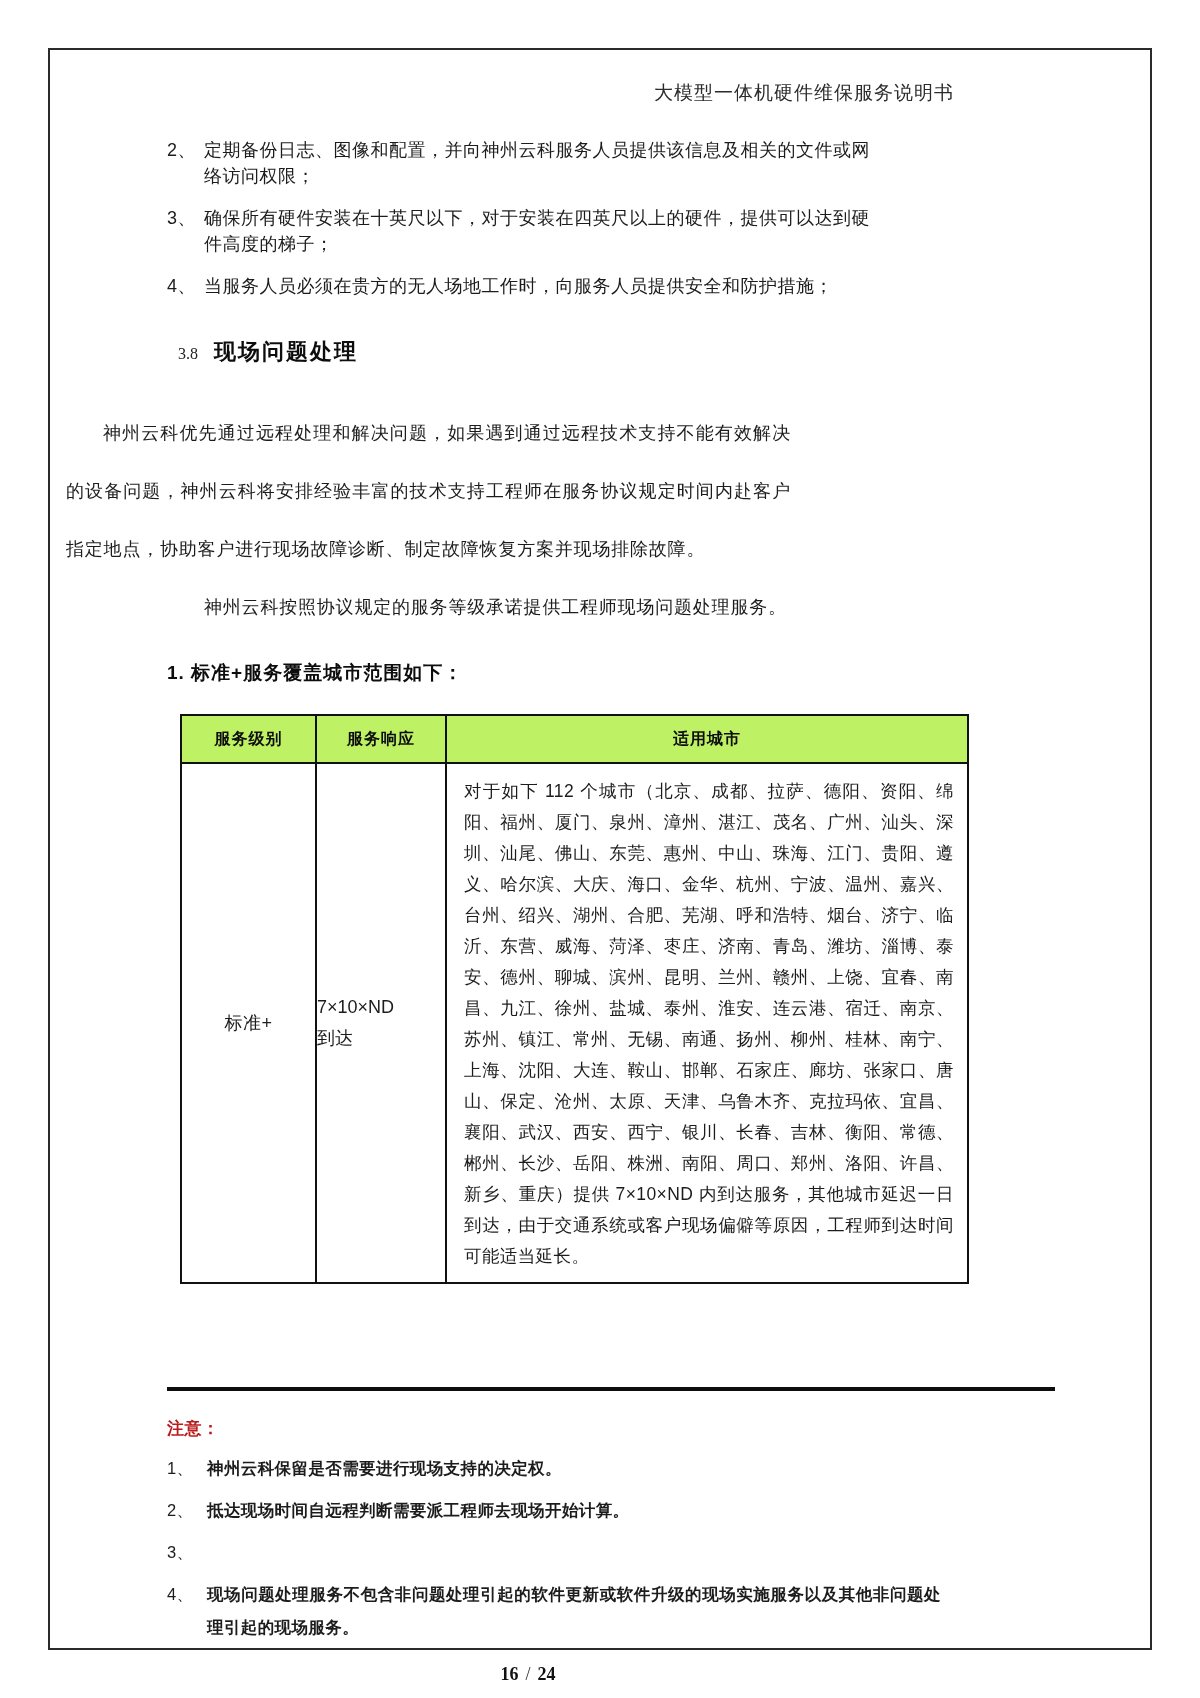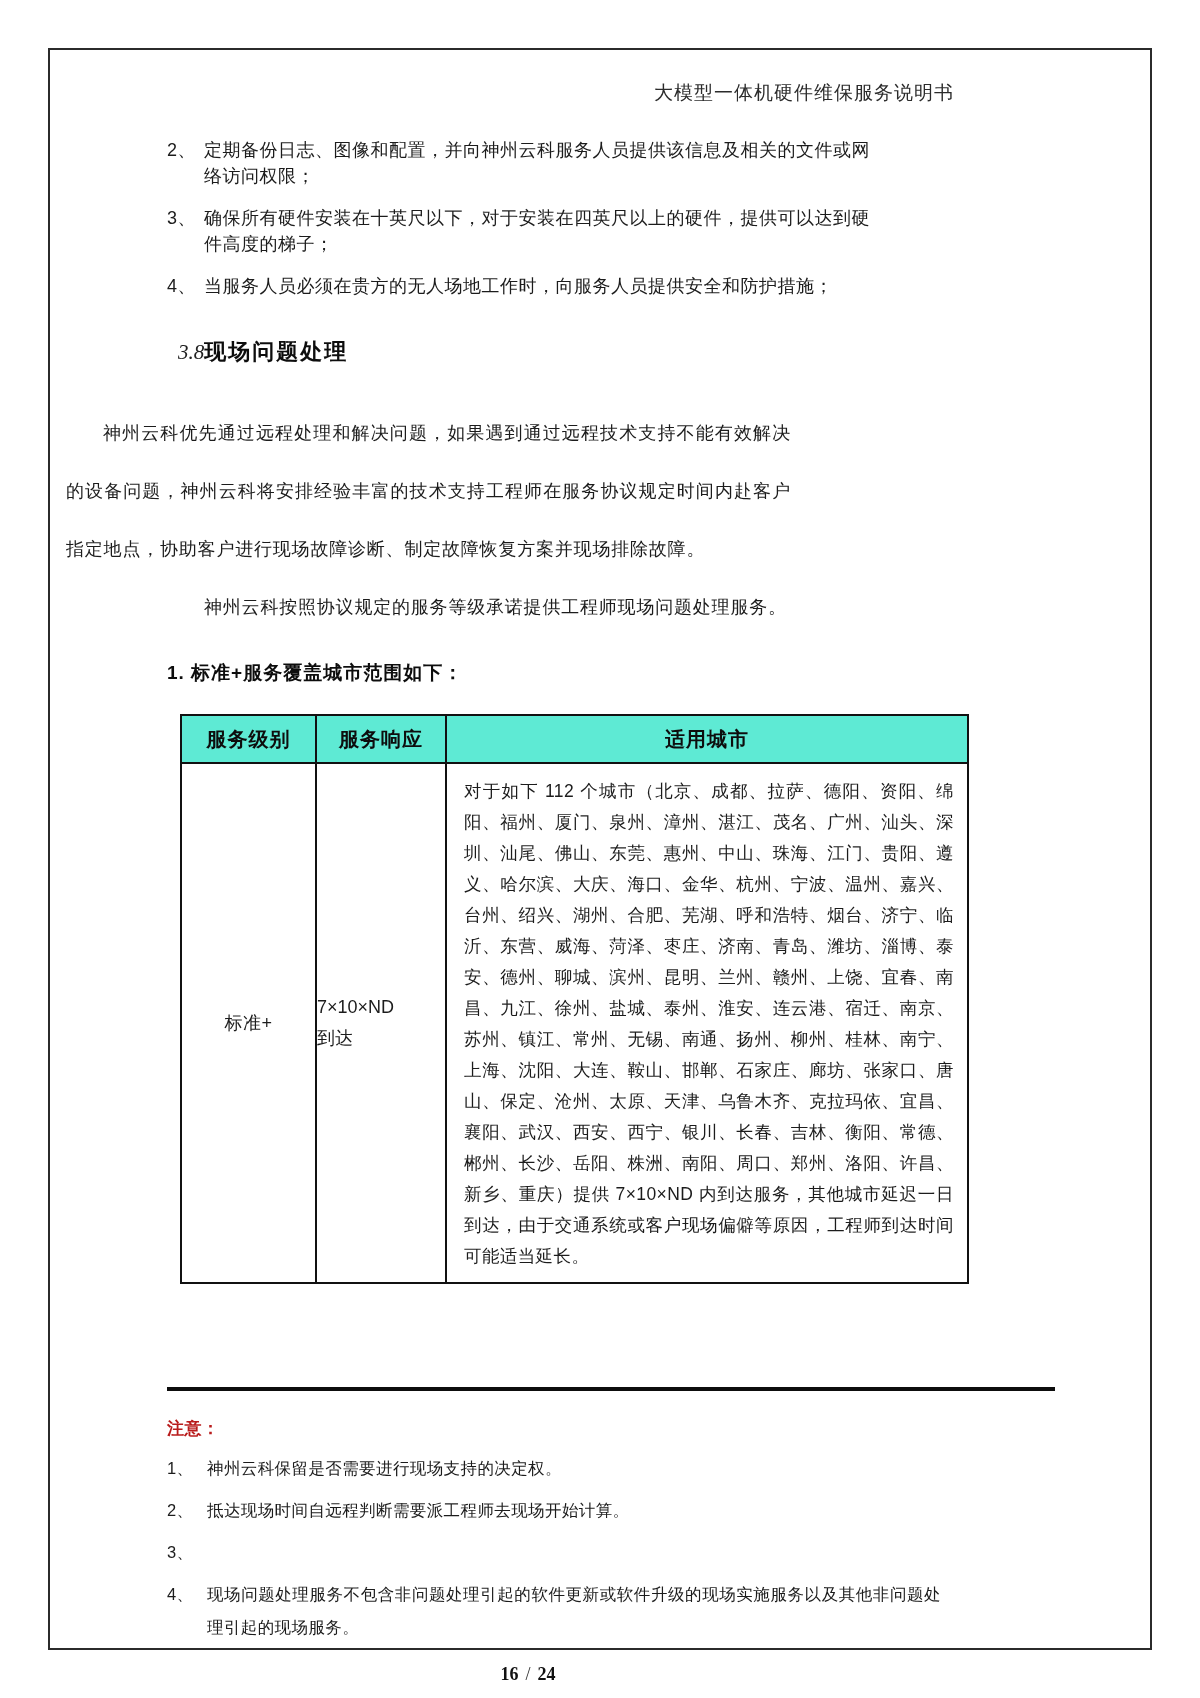--- a/index.html
+++ b/index.html
@@ -20,56 +20,56 @@
     font-family:"Liberation Serif", serif; font-size:19px; color:#2b2b2b;
     letter-spacing:1px;
   }
 
   .intro-list { margin:31px 0 0 117px; }
   .intro-item { display:flex; font-size:18px; line-height:26px; margin-bottom:16px; letter-spacing:0.5px; }
   .intro-num { width:37px; flex:none; }
   .intro-text { flex:1; margin-right:120px; }
 
   .section-heading { margin:38px 0 0 128px; display:flex; align-items:baseline; }
-  .section-num { font-family:"Liberation Serif", serif; font-size:21px; color:#222;font-style:italic; }
-  .section-title { font-size:22px; font-weight:bold; letter-spacing:2px; color:#0d0d0d; }
+  .section-num { font-family:"Liberation Serif", serif; font-size:16px; color:#222; }
+  .section-title { font-size:22px; font-weight:bold; margin-left:16px; letter-spacing:2px; color:#0d0d0d; }
 
   .para {
     margin:0 215px 0 117px; font-size:18px; line-height:58px;
     text-align:justify; text-indent:37px; letter-spacing:0.8px;
   }
   .para.first { margin-top:37px;margin-left:16px; }
 
   .list-heading { margin:24px 0 0 117px; font-size:19px; font-weight:bold; letter-spacing:1px; color:#0d0d0d; }
 
   .svc-table {
     margin:28px 0 0 130px; border-collapse:collapse; table-layout:fixed; width:789px;
   }
   .svc-table th, .svc-table td { border:2px solid #111; }
   .svc-table th {
-    background:#5eead4; height:48px; font-size:20px; font-weight:bold;
+    background:#bef264; height:48px; font-size:16px; font-weight:bold;
     text-align:center; letter-spacing:1px; color:#0d0d0d;
   }
   .col-level { width:135px; }
   .col-resp  { width:130px; }
   .col-city  { width:522px; }
   td.level-cell { text-align:center; vertical-align:middle; font-size:18px; letter-spacing:0.5px; }
   td.resp-cell  { text-align:left; vertical-align:middle; font-size:18px; line-height:31px; }
   td.cities-cell {
     vertical-align:top; padding:12px 13px 10px 17px;
     font-size:17.5px; line-height:31px; text-align:justify; letter-spacing:0.4px;
   }
 
   .divider { margin:103px 0 0 117px; width:888px; height:4px; background:#0d0d0d; }
 
   .notes-label { margin:26px 0 0 117px; font-size:17px; font-weight:bold; letter-spacing:0.5px; color:#b91c1c; }
   .notes-list { margin:12px 0 0 117px; }
   .note-item { display:flex; font-size:16.5px; line-height:33px; margin-bottom:9px; letter-spacing:0.4px; }
   .note-num { width:40px; flex:none; }
-  .note-text { flex:1; margin-right:65px; text-align:justify; }
+  .note-text { flex:1; margin-right:65px; text-align:justify;font-weight:bold; }
 
   .page-footer {
     margin-top:20px; text-align:center;
     font-family:"Liberation Serif", serif; font-size:18px; font-weight:bold; color:#111;
   }
   .page-footer .sep { font-weight:normal; padding:0 7px; color:#333; }
 </style>
 </head>
 <body>
 

